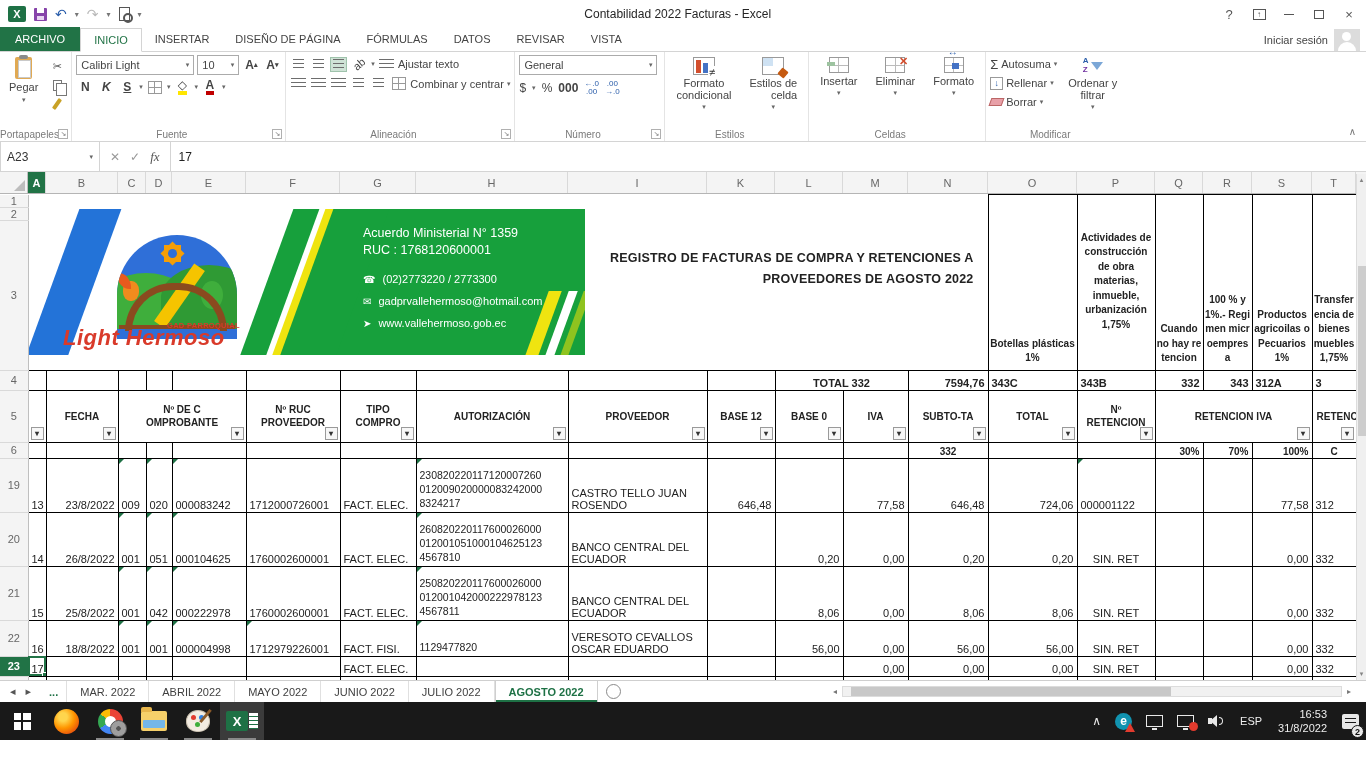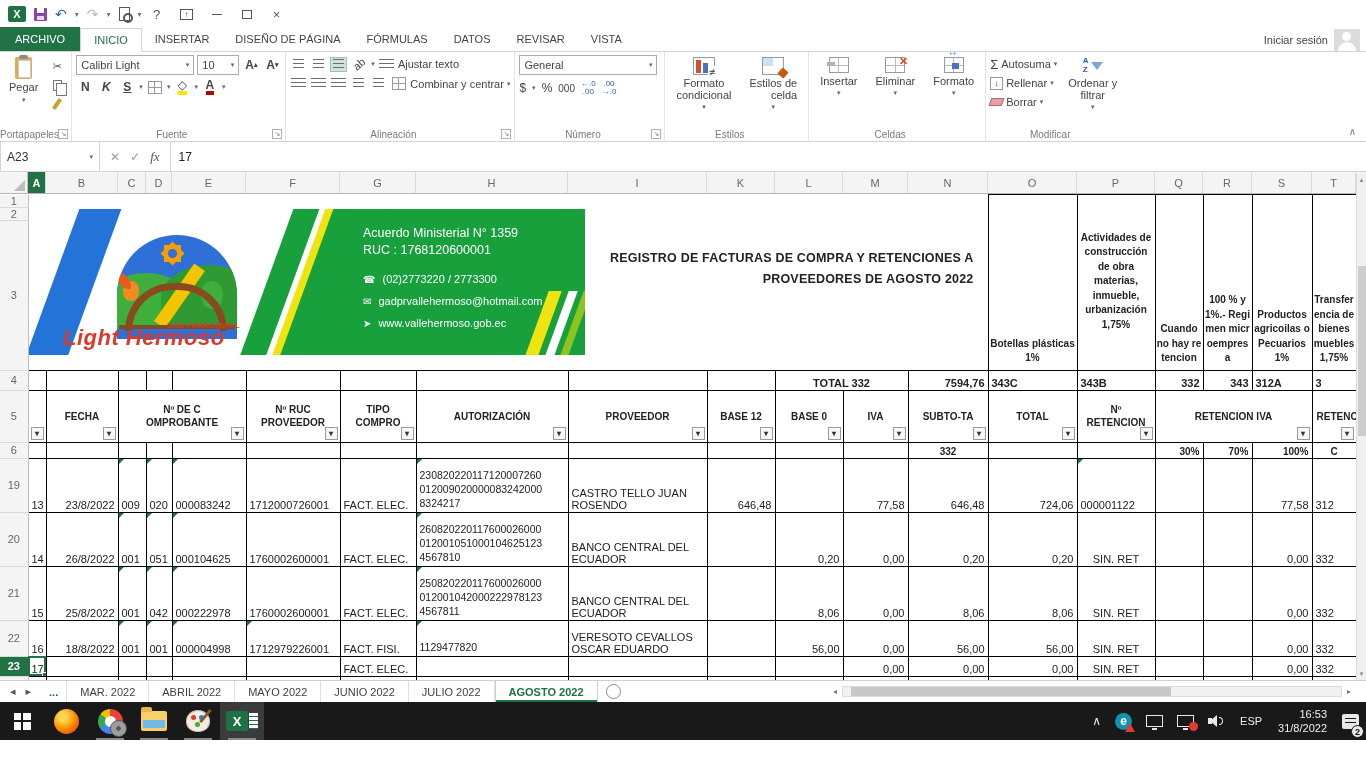--- a/index.html
+++ b/index.html
@@ -66,21 +66,21 @@
 .grid9{width:14px;height:13px;background:
  linear-gradient(#999,#999) 0 50%/100% 1px no-repeat,
  linear-gradient(#999,#999) 50% 0/1px 100% no-repeat,
  #fff;border:1px solid #999}
 .lines{width:15px;height:11px;background:repeating-linear-gradient(to bottom,#6d6d6d 0 1.5px,transparent 1.5px 4px)}
 .lines.sh{width:11px}
 .alicon{width:17px;height:15px;display:flex;align-items:center;justify-content:center;border:1px solid transparent}
 .alicon.on{background:#cfe3d6;border-color:#9fc3ac}
 .numicons{display:flex;align-items:center;gap:6px;padding-top:2px}
 .nico{font-size:12px;color:#444}
-.n000{font-size:10px;font-weight:normal;color:#444;letter-spacing:0}
+.n000{font-size:12px;font-weight:bold;color:#444;letter-spacing:0}
 .decico{font-size:8px;color:#2a5daa;line-height:1;text-align:center}
 .stybtn{display:flex;flex-direction:column;align-items:center;gap:2px;padding:2px 7px}
 .sticon{width:22px;height:18px;border:1px solid #9a9a9a;background:#fff;position:relative}
 .sticon.cond:before{content:"";position:absolute;left:2px;top:2px;width:5px;height:13px;background:#d34f2e}
 .sticon.cond:after{content:"≠";position:absolute;right:-2px;bottom:-4px;font-size:11px;color:#333;background:#fff;padding:0 1px}
 .sticon.cond .bl{position:absolute;left:9px;top:5px;width:5px;height:10px;background:#4472c4}
 .sticon.tbl:before{content:"";position:absolute;left:0;top:0;right:0;height:5px;background:#9dc3e6}
 .sticon.tbl:after{content:"";position:absolute;right:-4px;bottom:-3px;width:8px;height:8px;background:#c55a11;border-radius:1px;transform:rotate(40deg)}
 .sticon.cel:before{content:"";position:absolute;left:0;top:0;width:10px;height:8px;background:#cfe2f3}
 .sticon.cel:after{content:"";position:absolute;right:-4px;bottom:-3px;width:8px;height:8px;background:#c55a11;border-radius:1px;transform:rotate(40deg)}
@@ -248,20 +248,21 @@
     <div class="qat">
       <span class="xlogo">X</span>
       <span class="isave"></span>
       <span class="undo">↶</span>
         <span class="qdd">▾</span>
       <span class="redo">↷</span>
         <span class="qdd">▾</span>
       <span class="iprev"></span>
       <span class="qdd">▾</span>
     </div>
+    <div class="tbtitle">Contabilidad 2022 Facturas - Excel</div>
     <div class="winctrl">
       <span class="wbtn">?</span>
       <span class="wbtn">
           <span class="irib">↑</span>
         </span>
       <span class="wbtn">
           <span class="imin"></span>
         </span>
       <span class="wbtn">
           <span class="irest"></span>

